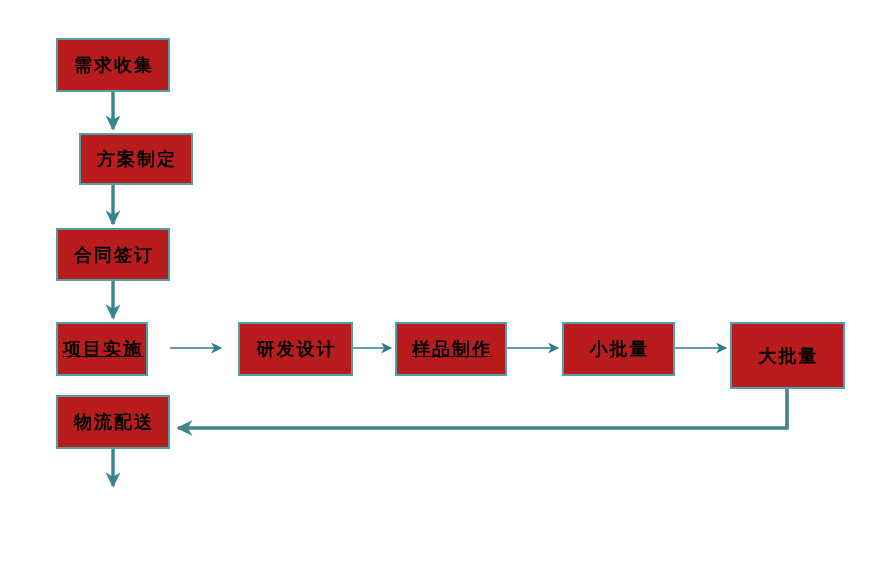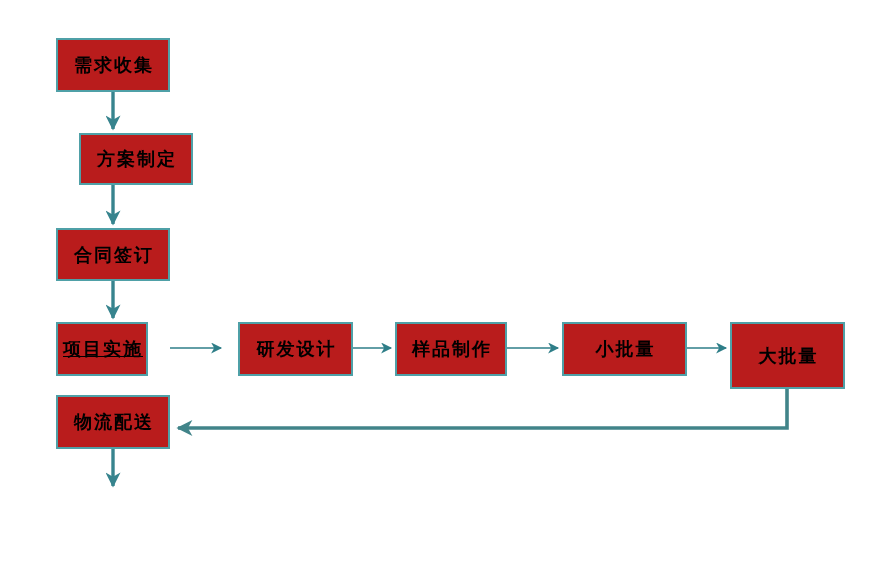--- a/index.html
+++ b/index.html
@@ -38,22 +38,22 @@
     letter-spacing: 2px;
     text-indent: 2px;
     white-space: nowrap;
   }
   
   .n0 { left: 56px;  top: 38px;  width: 114px; height: 54px; }
   .n1 { left: 56px;  top: 133px; width: 114px; height: 52px; margin-left: 23px; }
   .n2 { left: 56px;  top: 228px; width: 114px; height: 53px; }
   .n3 { left: 56px;  top: 322px; width: 92px; height: 54px; text-decoration: underline; }
   .n4 { left: 225px; top: 322px; width: 115px; height: 54px; margin-left: 13px; }
-  .n5 { left: 395px; top: 322px; width: 112px; height: 54px; }
-  .n6 { left: 562px; top: 322px; width: 125px; height: 54px; }
+  .n5 { left: 395px; top: 322px; width: 112px; height: 54px; text-decoration: underline; }
+  .n6 { left: 562px; top: 322px; width: 113px; height: 54px; }
   .n7 { left: 730px; top: 322px; width: 115px; height: 67px; }
   .n8 { left: 56px;  top: 395px; width: 114px; height: 54px; }
   .n9 { left: 56px;  top: 490px; width: 114px; height: 53px; }
 </style>
 </head>
 <body>
 
 <div class="canvas">
 
   <svg class="edges" viewBox="0 0 871 566" xmlns="http://www.w3.org/2000/svg">

